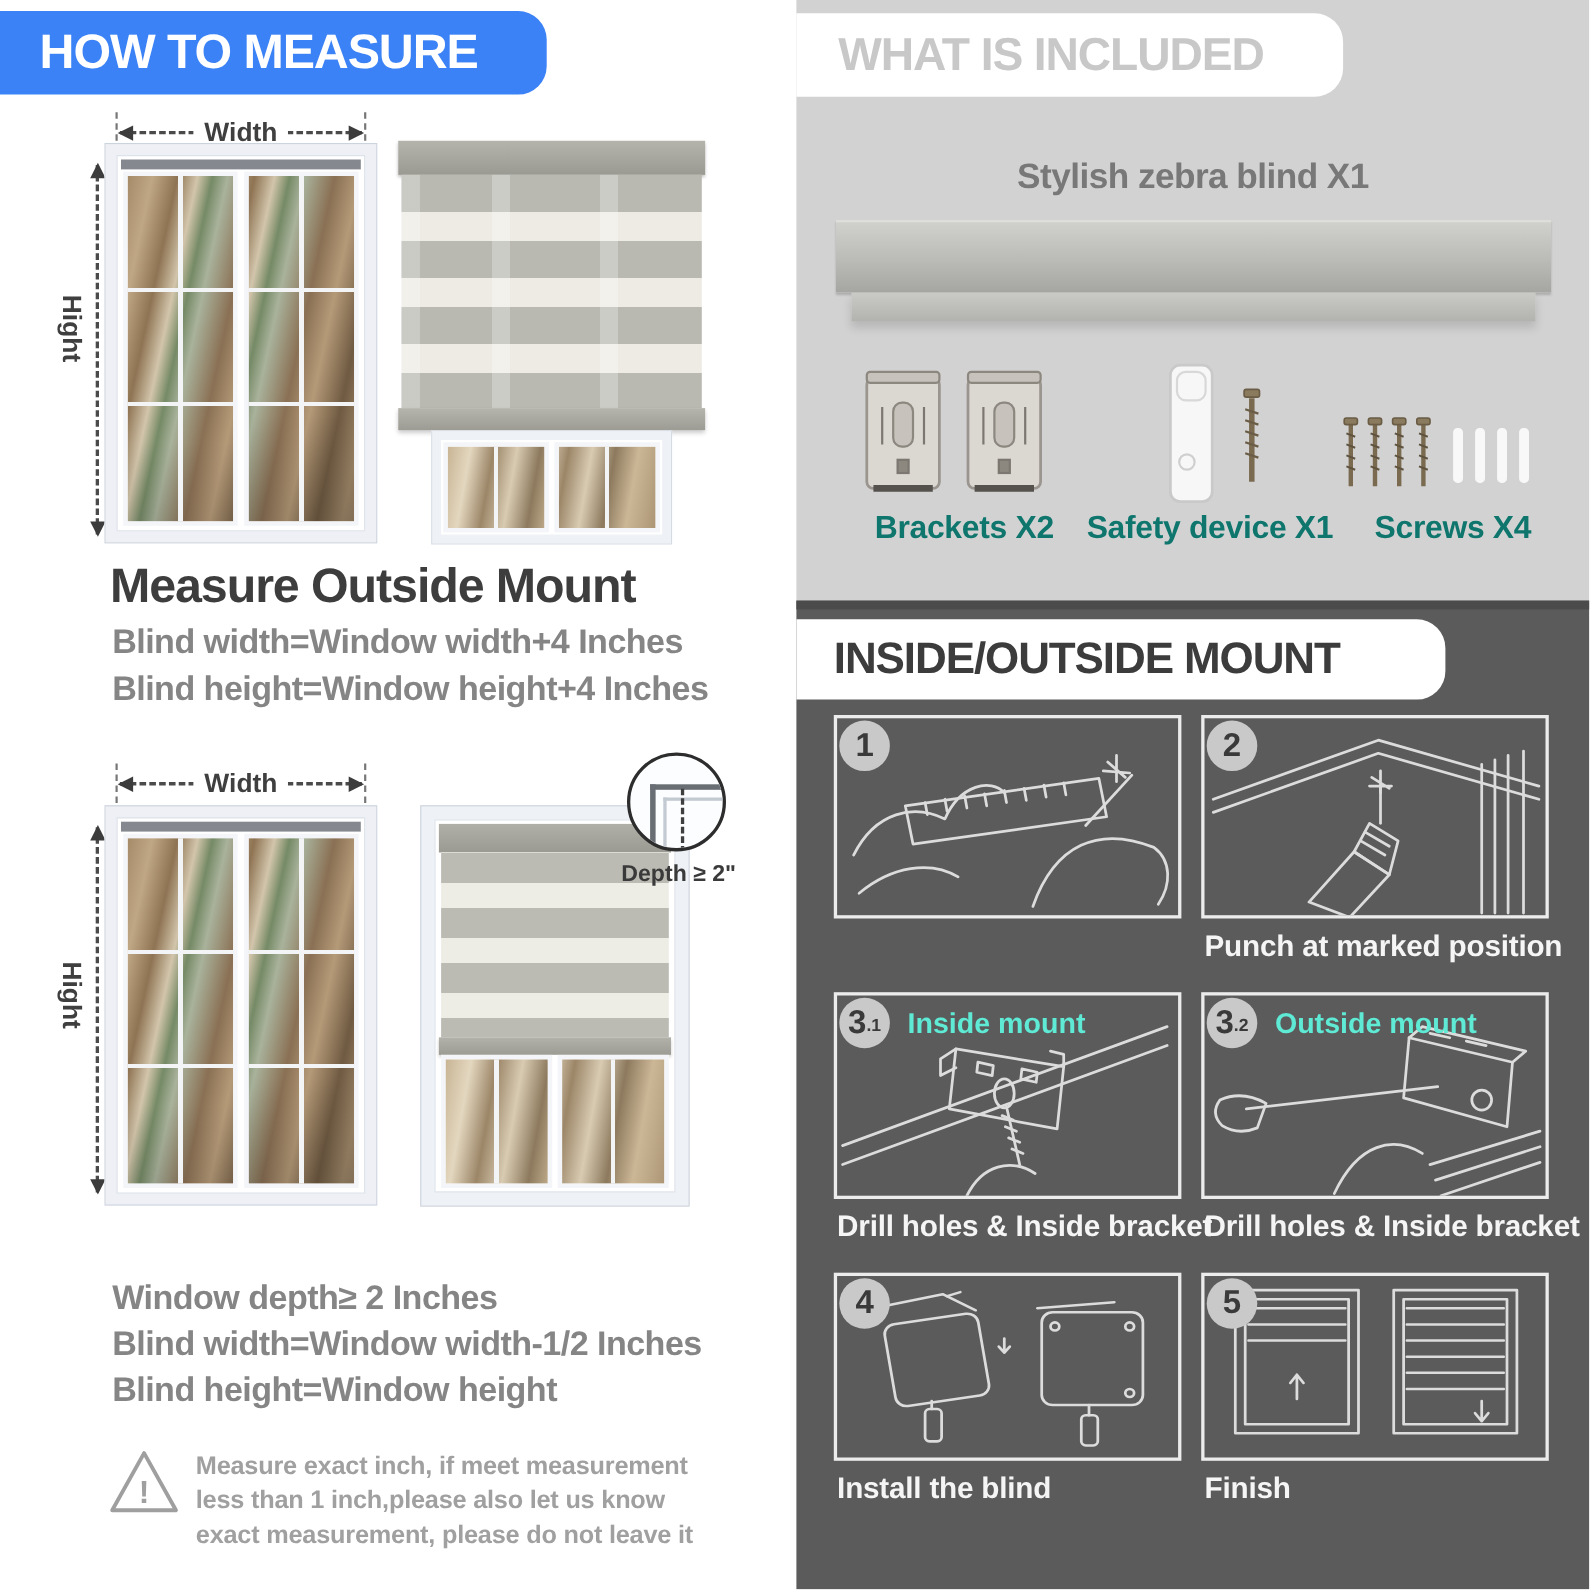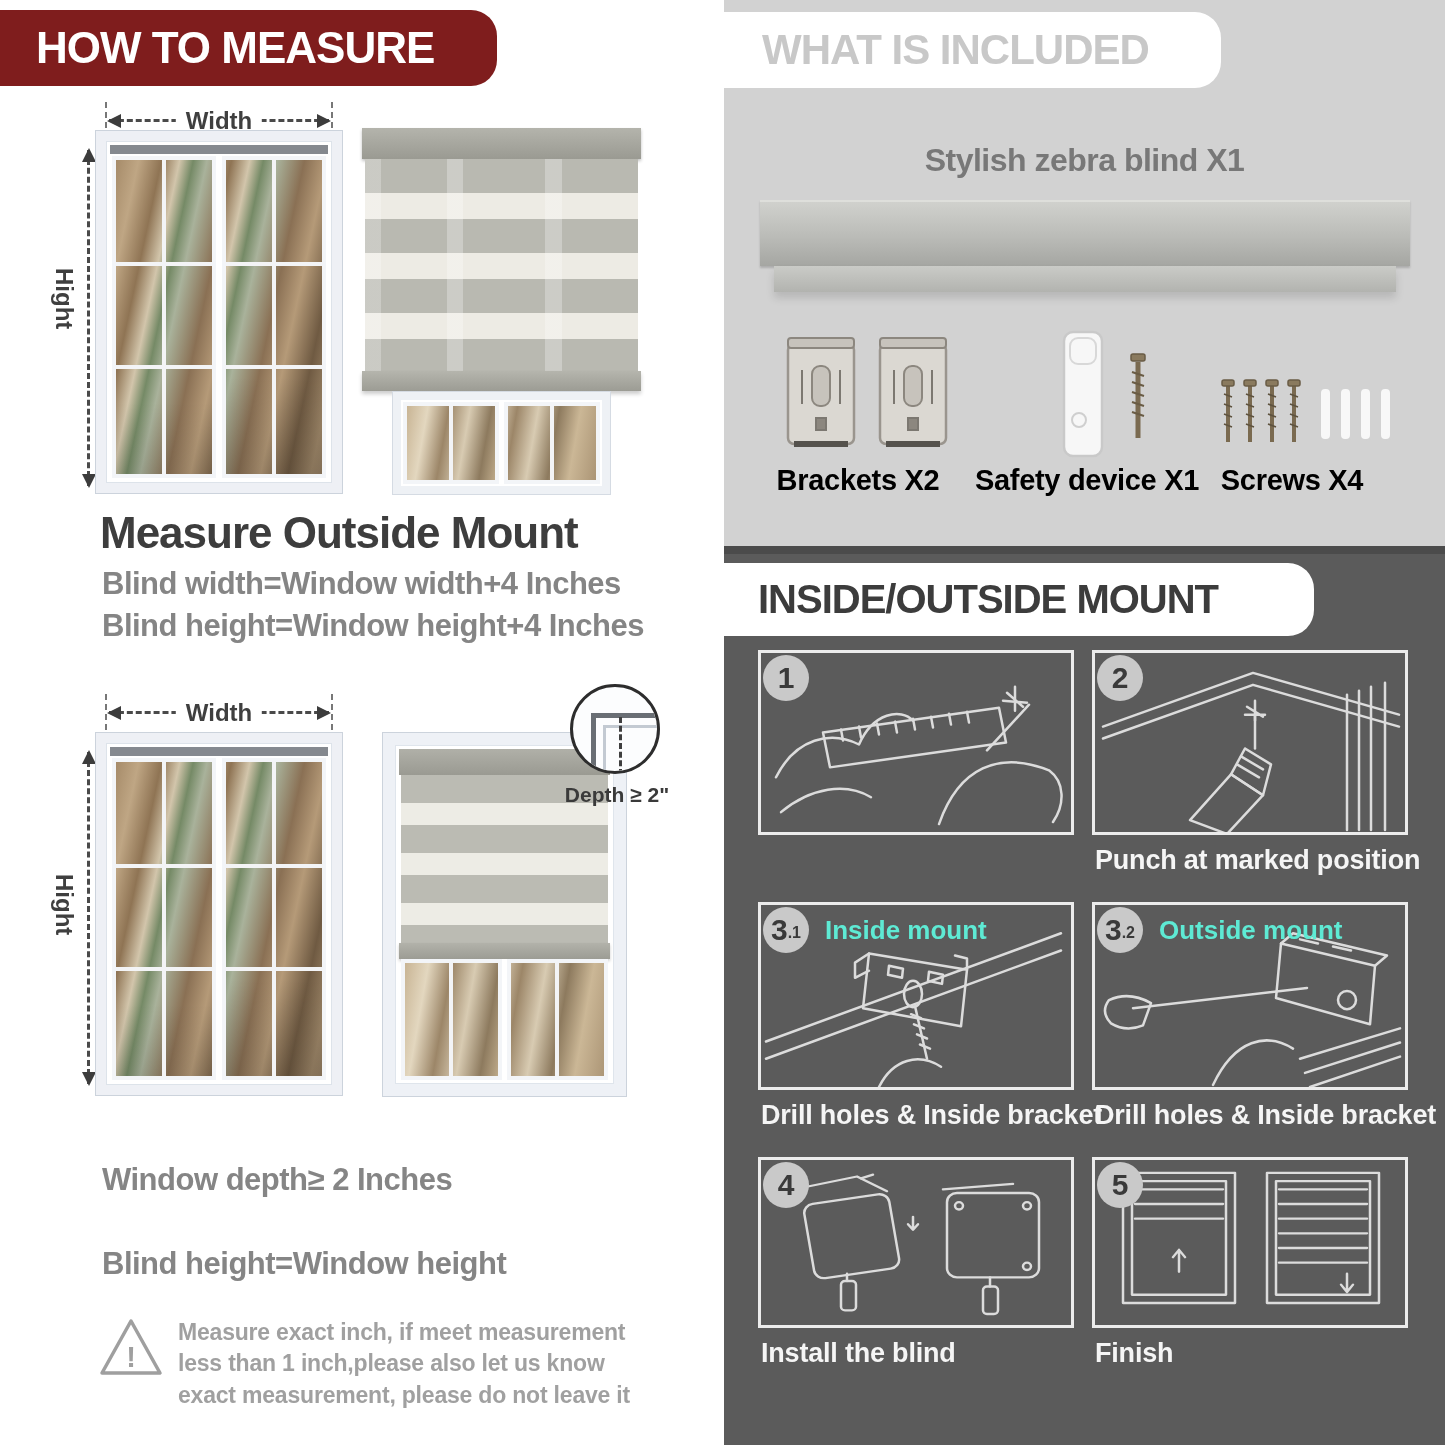--- a/index.html
+++ b/index.html
@@ -1,20 +1,20 @@
 <!DOCTYPE html>
 <html><head>
 <meta charset="utf-8">
 <style>
   html,body{margin:0;padding:0;background:#fff;}
   .canvas{position:relative;width:1445px;height:1445px;overflow:hidden;
           font-family:"Liberation Sans", sans-serif;background:#fff;}
   
   .left-col{position:absolute;left:0;top:0;width:724px;height:1445px;background:#fff;}
-  .hdr-left{position:absolute;left:0;top:10px;width:497px;height:76px;background:#7f1d1d;
+  .hdr-left{position:absolute;left:0;top:10px;width:497px;height:76px;background:#3b82f6;
             border-radius:0 26px 26px 0;display:flex;align-items:center;padding-left:36px;
             box-sizing:border-box;color:#fff;font-size:44px;font-weight:bold;letter-spacing:-1px;}
   
   .warrow{position:absolute;height:0;border-top:3px dashed #4a4a4a;}
   .warrow::before,.warrow::after{content:"";position:absolute;top:-8px;width:0;height:0;
       border-top:7px solid transparent;border-bottom:7px solid transparent;}
   .warrow::before{left:-2px;border-right:14px solid #3c3c3c;}
   .warrow::after{right:-2px;border-left:14px solid #3c3c3c;}
   .wlabel{position:absolute;top:-16px;left:50%;transform:translateX(-50%);background:#fff;
       padding:0 10px;font-size:24px;font-weight:bold;color:#3f3f3f;line-height:30px;}
@@ -86,21 +86,21 @@
       display:flex;align-items:center;padding-left:38px;box-sizing:border-box;color:#c8c8c8;font-size:42px;
       font-weight:bold;letter-spacing:-1px;}
   .product{position:absolute;left:0;top:142px;width:100%;text-align:center;color:#787878;font-size:32px;
       font-weight:bold;letter-spacing:-0.5px;}
   .rail-main{position:absolute;left:36px;top:200px;width:650px;height:64px;
       background:linear-gradient(180deg,#d0d1cd 0%,#babbb7 55%,#a5a6a2 100%);border-top:2px solid #dedfdb;
       box-shadow:0 2px 2px rgba(0,0,0,.18);}
   .rail-lip{position:absolute;left:50px;top:266px;width:622px;height:26px;
       background:linear-gradient(180deg,#cacbc7,#b2b3af);box-shadow:0 6px 8px rgba(0,0,0,.13);}
   .inc-art{position:absolute;}
-  .inc-label{position:absolute;top:464px;font-size:29px;font-weight:bold;color:#000000;text-align:center;letter-spacing:-0.3px;}
+  .inc-label{position:absolute;top:464px;font-size:29px;font-weight:bold;color:#0f766e;text-align:right;letter-spacing:-0.3px;}
   
   .right-bot{position:absolute;left:724px;top:546px;width:721px;height:899px;background:#5b5b5b;border-top:8px solid #4b4b4b;box-sizing:border-box;}
   .hdr-dark{position:absolute;left:0;top:9px;width:590px;height:73px;background:#fff;border-radius:0 26px 26px 0;
       display:flex;align-items:center;padding-left:34px;box-sizing:border-box;color:#3c3c3c;font-size:40px;
       font-weight:bold;letter-spacing:-1px;}
   .panel{position:absolute;border:3px solid #ececec;box-sizing:border-box;}
   .p1{left:34px;top:96px;width:316px;height:185px;}
   .p2{left:368px;top:96px;width:316px;height:185px;}
   .p3{left:34px;top:348px;width:316px;height:188px;}
   .p4{left:368px;top:348px;width:316px;height:188px;}
@@ -185,20 +185,21 @@
     </div>
 
     <div class="mag">
       <div class="mag-l1"></div>
       <div class="mag-l2"></div>
       <div class="mag-dash"></div>
     </div>
     <span class="depth-label">Depth ≥ 2"</span>
 
     <p class="formula" style="top:1162px;margin:0;">Window depth≥ 2 Inches</p>
+    <p class="formula" style="top:1204px;margin:0;">Blind width=Window width-1/2 Inches</p>
     <p class="formula" style="top:1246px;margin:0;">Blind height=Window height</p>
 
     <div class="note-icon">
       <svg width="66" height="64" viewBox="0 0 66 64">
         <path d="M33 5 L62 57 H4 Z" fill="none" stroke="#9f9f9f" stroke-width="3.5" stroke-linejoin="round"></path>
       </svg>
       <span class="bang">!</span>
     </div>
     <p class="note-text">Measure exact inch, if meet measurement less than 1 inch,please also let us know exact measurement, please do not leave it</p>
   </section>

